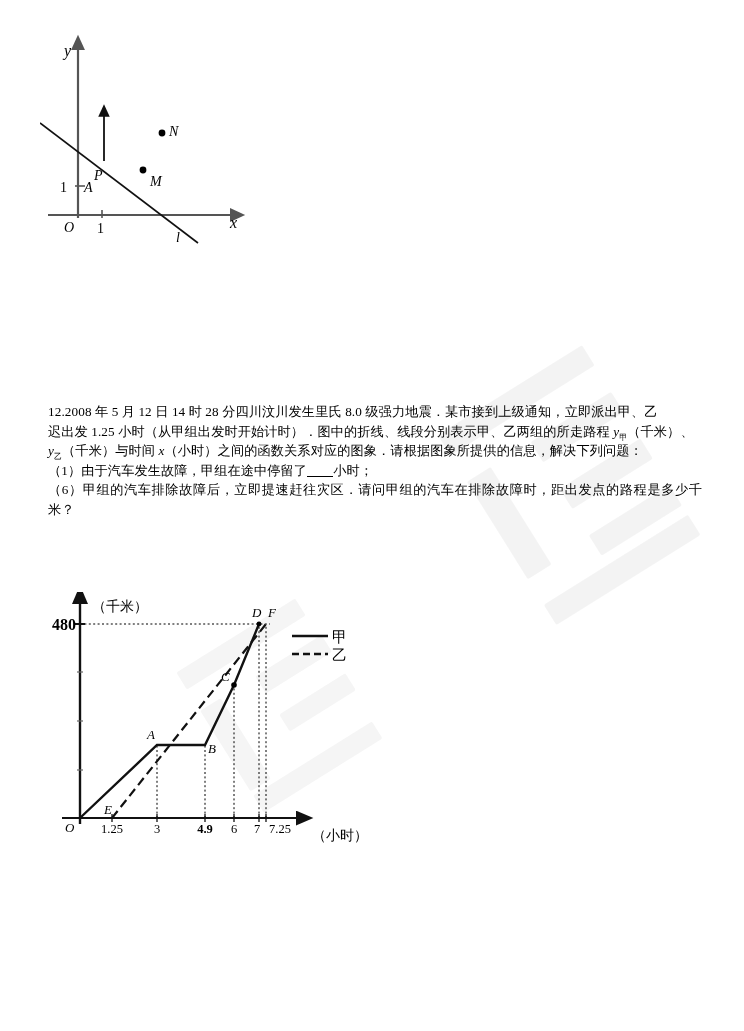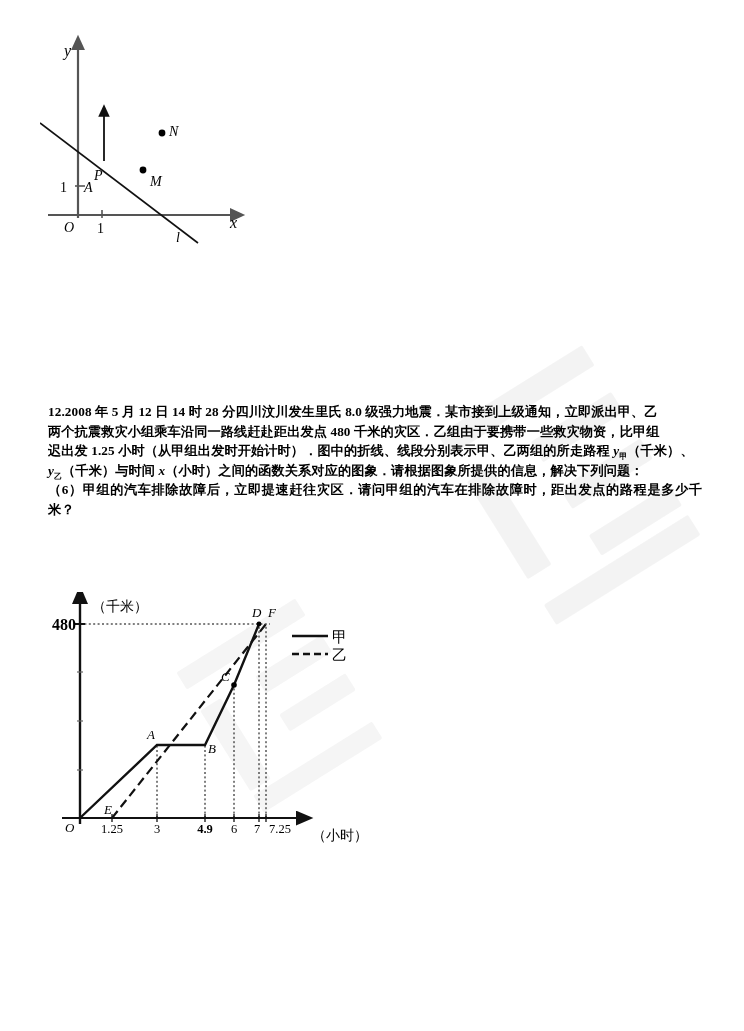--- a/index.html
+++ b/index.html
@@ -43,21 +43,20 @@
   
   #problem-text {
     position: absolute;
     left: 48px; top: 402px;
     width: 654px;
     z-index: 2;
     font-size: 13.2px;
     line-height: 19.6px;
     letter-spacing: 0.1px;
     text-align: justify;
-    font-weight: bold;
   }
   #problem-text p { margin: 0; padding: 0; }
   #problem-text .sub {
     font-size: 8px;
     vertical-align: sub;
     line-height: 0;
   }
   .ital { font-style: italic; font-family: "Liberation Serif", serif; }
   .blank-line {
     display: inline-block;
@@ -136,27 +135,27 @@
   <text class="lbl-italic" x="110" y="158" font-size="14">M</text>
   <text class="lbl-italic" x="129" y="108" font-size="14">N</text>
   <text class="lbl-italic" x="136" y="214" font-size="14">l</text>
 </svg>
 
 <div id="problem-text">
   <p>
     <span>12.</span><span>2008 年 5 月 12 日 14 时 28 分四川汶川发生里氏 8.0 级强力地震．某市接到上级通知，立即派出甲、乙</span>
   </p>
   <p>
-    <span>两个抗震救灾小组乘车沿同一路线赶赴距出发点 480 千米的灾区．乙组由于要携带一些救灾物资，比甲组</span>
-  </p>
-  <p>
     <span>迟出发 1.25 小时（从甲组出发时开始计时）．图中的折线、线段分别表示甲、乙两组的所走路程 </span><span class="ital">y</span><span class="sub">甲</span><span>（千米）、</span>
   </p>
   <p>
     <span class="ital">y</span><span class="sub">乙</span><span>（千米）与时间 </span><span class="ital">x</span><span>（小时）之间的函数关系对应的图象．请根据图象所提供的信息，解决下列问题：</span>
+  </p>
+  <p>
+    <span>（1）由于汽车发生故障，甲组在途中停留了</span><span class="blank-line"></span><span>小时；</span>
   </p>
   <p>（6）甲组的汽车排除故障后，立即提速赶往灾区．请问甲组的汽车在排除故障时，距出发点的路程是多少千米？</p>
 </div>
 
 <svg id="fig-chart" viewBox="0 0 340 262">
   <defs>
     <marker id="ah2" markerWidth="10" markerHeight="10" refX="1" refY="3.4" orient="auto">
       <path d="M0,0 L8,3.4 L0,6.8 Z" fill="#111"></path>
     </marker>
   </defs>

